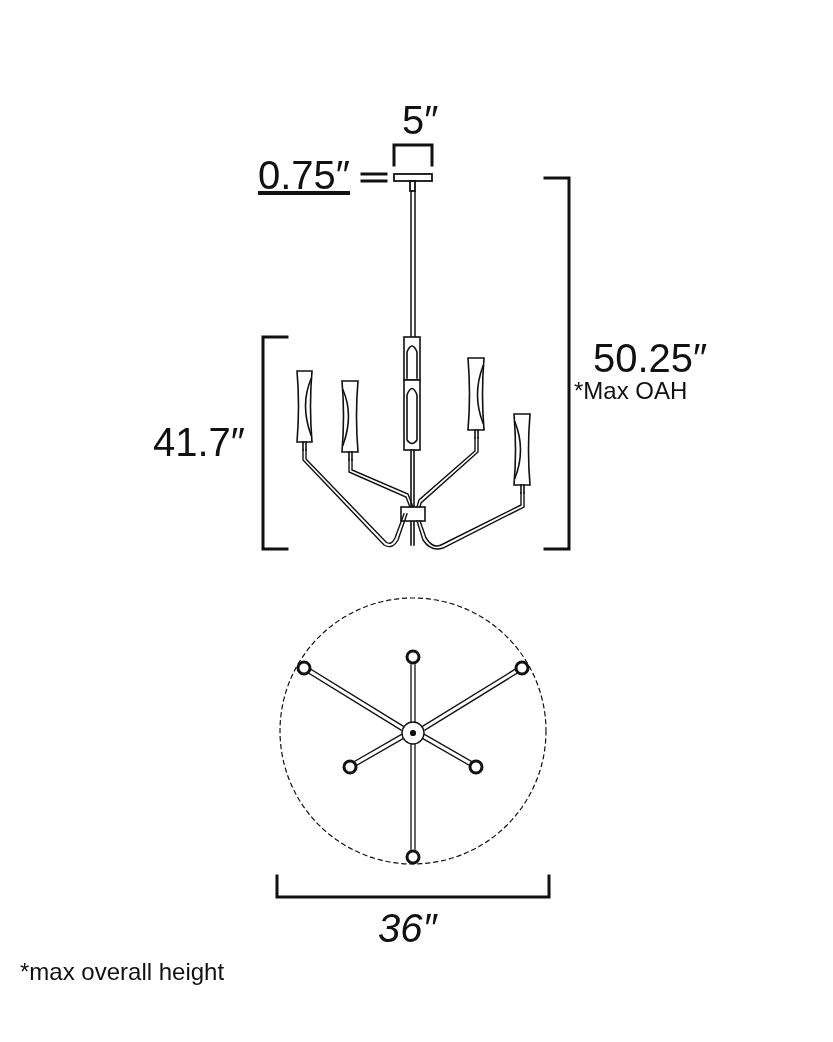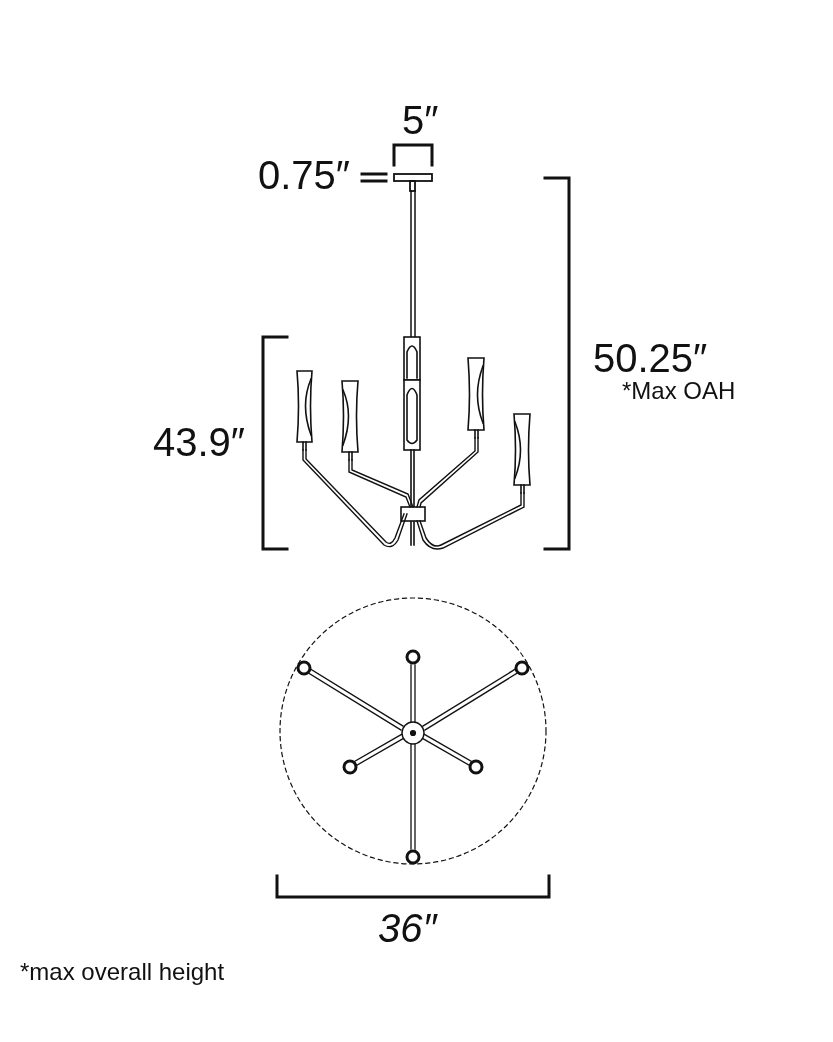--- a/index.html
+++ b/index.html
@@ -124,19 +124,19 @@
         <circle cx="413" cy="857" r="6"></circle>
       </g>
 
       <g stroke-width="3">
         <path d="M277 876 L277 897 L549 897 L549 876"></path>
       </g>
     </g>
   </svg>
 
   <div class="lbl big" style="left:402px; top:100px;">5″</div>
-  <div class="lbl big" style="left:258px; top:155px;">0.75″</div>
+  <div class="lbl big" style="left:258px; top:155px;text-decoration:underline;">0.75″</div>
   <div class="lbl big" style="left:583px; top:338px;margin-left:10px;">50.25″</div>
-  <div class="lbl small" style="left:574px; top:379px;margin-left:48px;">*Max OAH</div>
-  <div class="lbl big" style="left:153px; top:422px;">43.9″</div>
+  <div class="lbl small" style="left:574px; top:379px;">*Max OAH</div>
+  <div class="lbl big" style="left:153px; top:422px;">41.7″</div>
   <div class="lbl big" style="left:378px; top:908px;font-style:italic;">36″</div>
   <div class="lbl small" style="left:20px; top:960px;">*max overall height</div>
 </div>
 
 </body></html>

